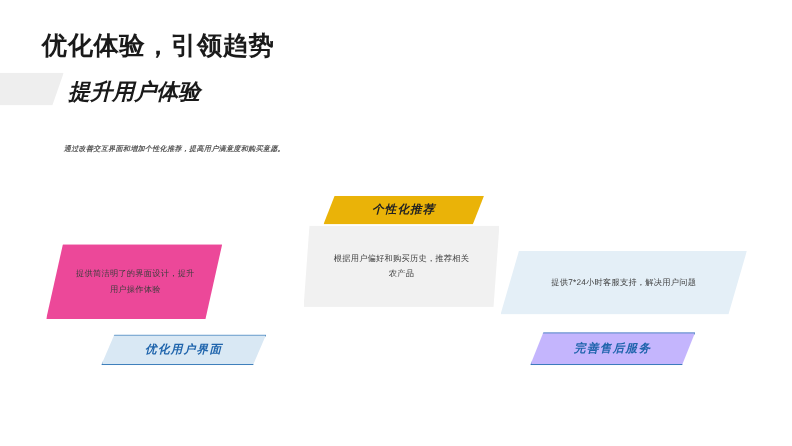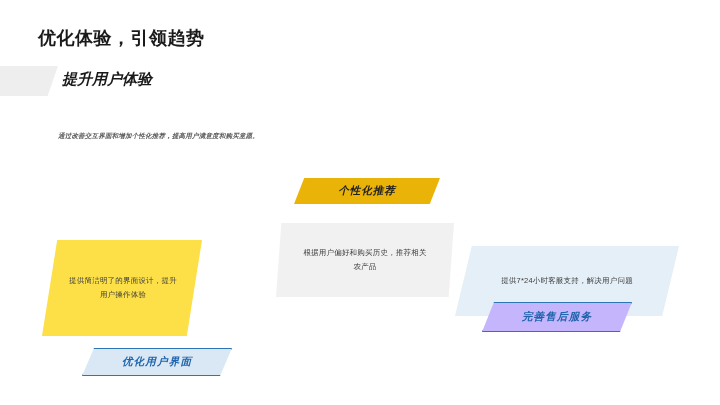--- a/index.html
+++ b/index.html
@@ -14,40 +14,40 @@
     overflow: hidden;
     font-family: "Liberation Sans", "DejaVu Sans", sans-serif;
     -webkit-font-smoothing: antialiased;
   }
 
   
   #slide-title {
     position: absolute;
     left: 38px;
     top: 26px;
-    font-size: 18px;
+    font-size: 23px;
     font-weight: bold;
     color: #1a1a1a;
     letter-spacing: 0.5px;
     white-space: nowrap;
   }
   #subtitle-band {
     position: absolute;
     left: 0px;
     top: 66px;
     width: 58px;
     height: 30px;
     background: #eeeeee;
     clip-path: polygon(0 0, 100% 0, 82% 100%, 0 100%);
   }
   #slide-subtitle {
     position: absolute;
     left: 62px;
     top: 70px;
-    font-size: 15px;
+    font-size: 20px;
     font-weight: bold;
     font-style: italic;
     color: #1a1a1a;
     white-space: nowrap;
   }
 
   
   #intro-text {
     position: absolute;
     left: 58px;
@@ -63,21 +63,20 @@
 
   
   .card-body {
     position: absolute;
     box-sizing: border-box;
     display: flex;
     align-items: center;
     justify-content: center;
     text-align: center;
     padding: 0 26px;
-    margin-top: 18px;
   }
   .card-body .card-text {
     font-size: 7.5px;
     line-height: 1.9;
     color: #3d3d3d;
     letter-spacing: 0.2px;
   }
 
   .pill {
     position: absolute;
@@ -91,35 +90,34 @@
     font-weight: bold;
     font-style: italic;
     letter-spacing: 1.2px;
   }
 
   
   #card-left-body {
     left: 42px;
     top: 222px;
     width: 160px;
-    height: 96px;
-    background: #fde047;
+    height: 68px;
+    background: #ec4899;
     clip-path: polygon(9.5% 0, 100% 0, 90.5% 100%, 0 100%);
   }
   #card-left-body .card-text { transform: translateX(1px); }
 
   #pill-left {
-    left: 82px;
+    left: 92px;
     top: 304px;
     width: 150px;
     height: 28px;
     background: #d9e8f4;
     border: 1.2px solid #2e75b6;
     clip-path: polygon(8% 0, 100% 0, 92% 100%, 0 100%);
-    margin-top: 44px;
   }
   #pill-left .pill-text { color: #1f64ac; }
 
   
   #card-mid-header {
     position: absolute;
     left: 294px;
     top: 178px;
     width: 146px;
     height: 26px;
@@ -144,21 +142,21 @@
     height: 74px;
     background: #f1f1f1;
     clip-path: polygon(3% 0, 100% 0, 97% 100%, 0 100%);
   }
 
   
   #card-right-body {
     left: 455px;
     top: 228px;
     width: 224px;
-    height: 70px;
+    height: 58px;
     background: #e4eff7;
     clip-path: polygon(7.5% 0, 100% 0, 92.5% 100%, 0 100%);
   }
 
   #pill-right {
     left: 482px;
     top: 302px;
     width: 150px;
     height: 30px;
     background: #c4b5fd;

